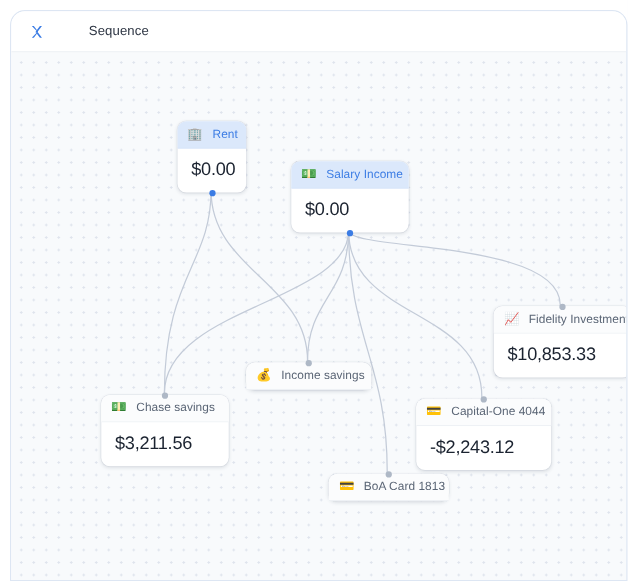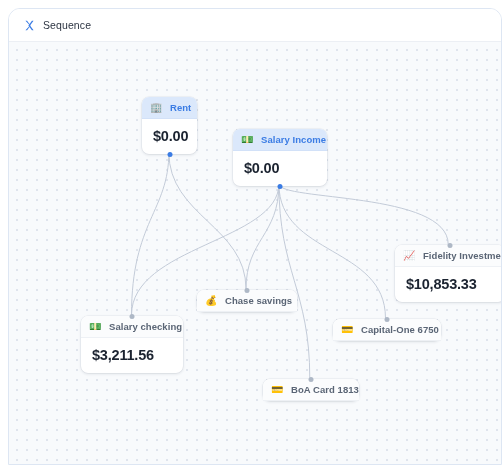--- a/index.html
+++ b/index.html
@@ -31,20 +31,21 @@
     left: 0;
     top: 0;
     right: 0;
     height: 33px;
     background: #ffffff;
     border-bottom: 1px solid #eceff4;
     display: flex;
     align-items: center;
     padding-left: 14px;
     box-sizing: border-box;
+    gap: 28px;
   }
   #header-icon {
     width: 13px;
     height: 13px;
     margin-right: 7px;
     display: inline-flex;
     align-items: center;
     justify-content: center;
     flex: none;
   }
@@ -107,35 +108,35 @@
     margin-right: 7px;
     flex: none;
     display: inline-flex;
     align-items: center;
     justify-content: center;
     font-size: 10px;
     line-height: 1;
   }
   .node-title {
     font-size: 9.5px;
-    font-weight: bold;
+    font-weight: normal;
     color: #5a6575;
     white-space: nowrap;
     letter-spacing: 0.05px;
   }
   .node.accent .node-title {
     color: #3b7ce4;
   }
   .node-body {
     padding: 9px 11px 10px 11px;
     box-sizing: border-box;
   }
   .node-amount {
     font-size: 14.5px;
-    font-weight: bold;
+    font-weight: normal;
     color: #1b2330;
     white-space: nowrap;
     letter-spacing: -0.2px;
   }
 
   
   .handle {
     position: absolute;
     width: 5px;
     height: 5px;
@@ -215,37 +216,40 @@
       </div>
       <div class="node-body">
         <div class="node-amount">$10,853.33</div>
       </div>
       <span class="handle target"></span>
     </div>
 
     <div class="node" style="left:188px; top:248px; width:100px;">
       <div class="node-head">
         <span class="node-icon">💰</span>
+        <span class="node-title">Income savings</span>
+      </div>
+      <span class="handle target"></span>
+    </div>
+
+    <div class="node" style="left:324px; top:277px; width:108px;">
+      <div class="node-head">
+        <span class="node-icon">💳</span>
+        <span class="node-title">Capital-One 4044</span>
+      </div>
+      <div class="node-body">
+        <div class="node-amount">-$2,243.12</div>
+      </div>
+      <span class="handle target"></span>
+    </div>
+
+    <div class="node" style="left:72px; top:274px; width:102px;">
+      <div class="node-head">
+        <span class="node-icon">💵</span>
         <span class="node-title">Chase savings</span>
-      </div>
-      <span class="handle target"></span>
-    </div>
-
-    <div class="node" style="left:324px; top:277px; width:108px;">
-      <div class="node-head">
-        <span class="node-icon">💳</span>
-        <span class="node-title">Capital-One 6750</span>
-      </div>
-      <span class="handle target"></span>
-    </div>
-
-    <div class="node" style="left:72px; top:274px; width:102px;">
-      <div class="node-head">
-        <span class="node-icon">💵</span>
-        <span class="node-title">Salary checking</span>
       </div>
       <div class="node-body">
         <div class="node-amount">$3,211.56</div>
       </div>
       <span class="handle target"></span>
     </div>
 
     <div class="node" style="left:254px; top:337px; width:96px;">
       <div class="node-head">
         <span class="node-icon">💳</span>

